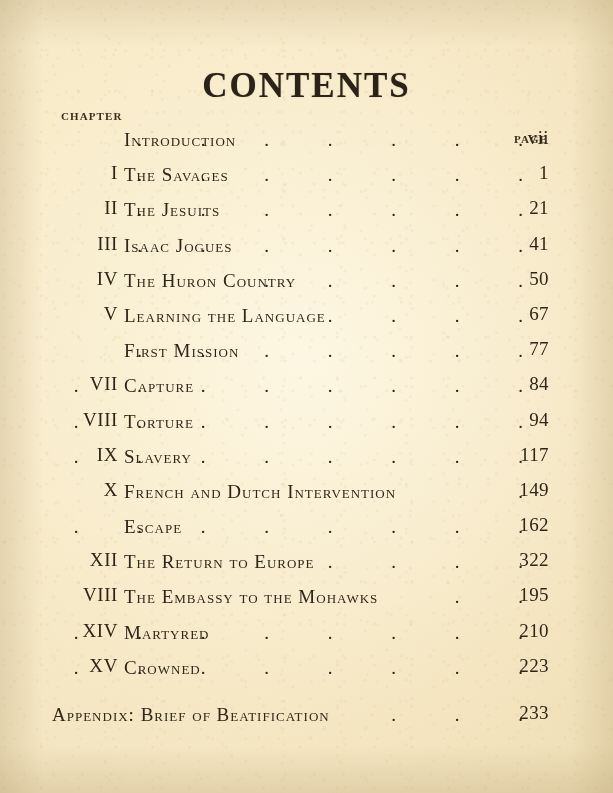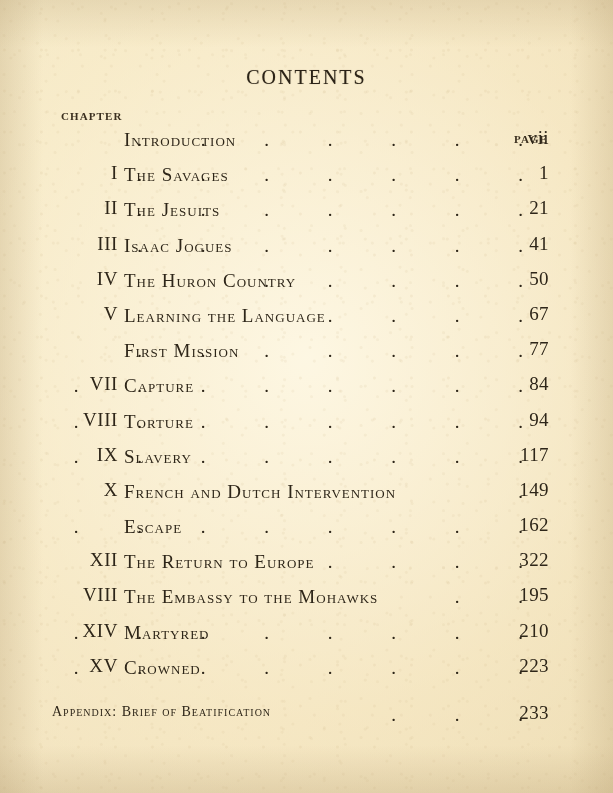--- a/index.html
+++ b/index.html
@@ -62,23 +62,23 @@
     width: 613px;
     height: 793px;
   }
 
   .heading {
     position: absolute;
     top: 66px;
     left: 0;
     width: 613px;
     text-align: center;
-    font-size: 20px;
+    font-size: 35px;
     letter-spacing: 2.0px;
-    font-weight: normal;
+    font-weight: bold;
     color: #2b2317;
     text-shadow: 0 0 1px rgba(60,48,30,0.35);
   }
 
   .col-head {
     position: absolute;
     font-size: 11px;
     font-weight: bold;
     letter-spacing: 1.1px;
     color: #3a2f1f;
@@ -146,21 +146,21 @@
     font-size: 19px;
     letter-spacing: 0.4px;
     color: #2e2619;
   }
 
   .row.appendix {
     margin-top: 12px;
   }
   .row.appendix .title {
     left: 52px;
-    font-size: 14px;
+    font-size: 19px;
   }
 </style>
 </head>
 <body>
 
 <div id="page">
   <div id="content">
 
     <div class="heading">CONTENTS</div>
 

